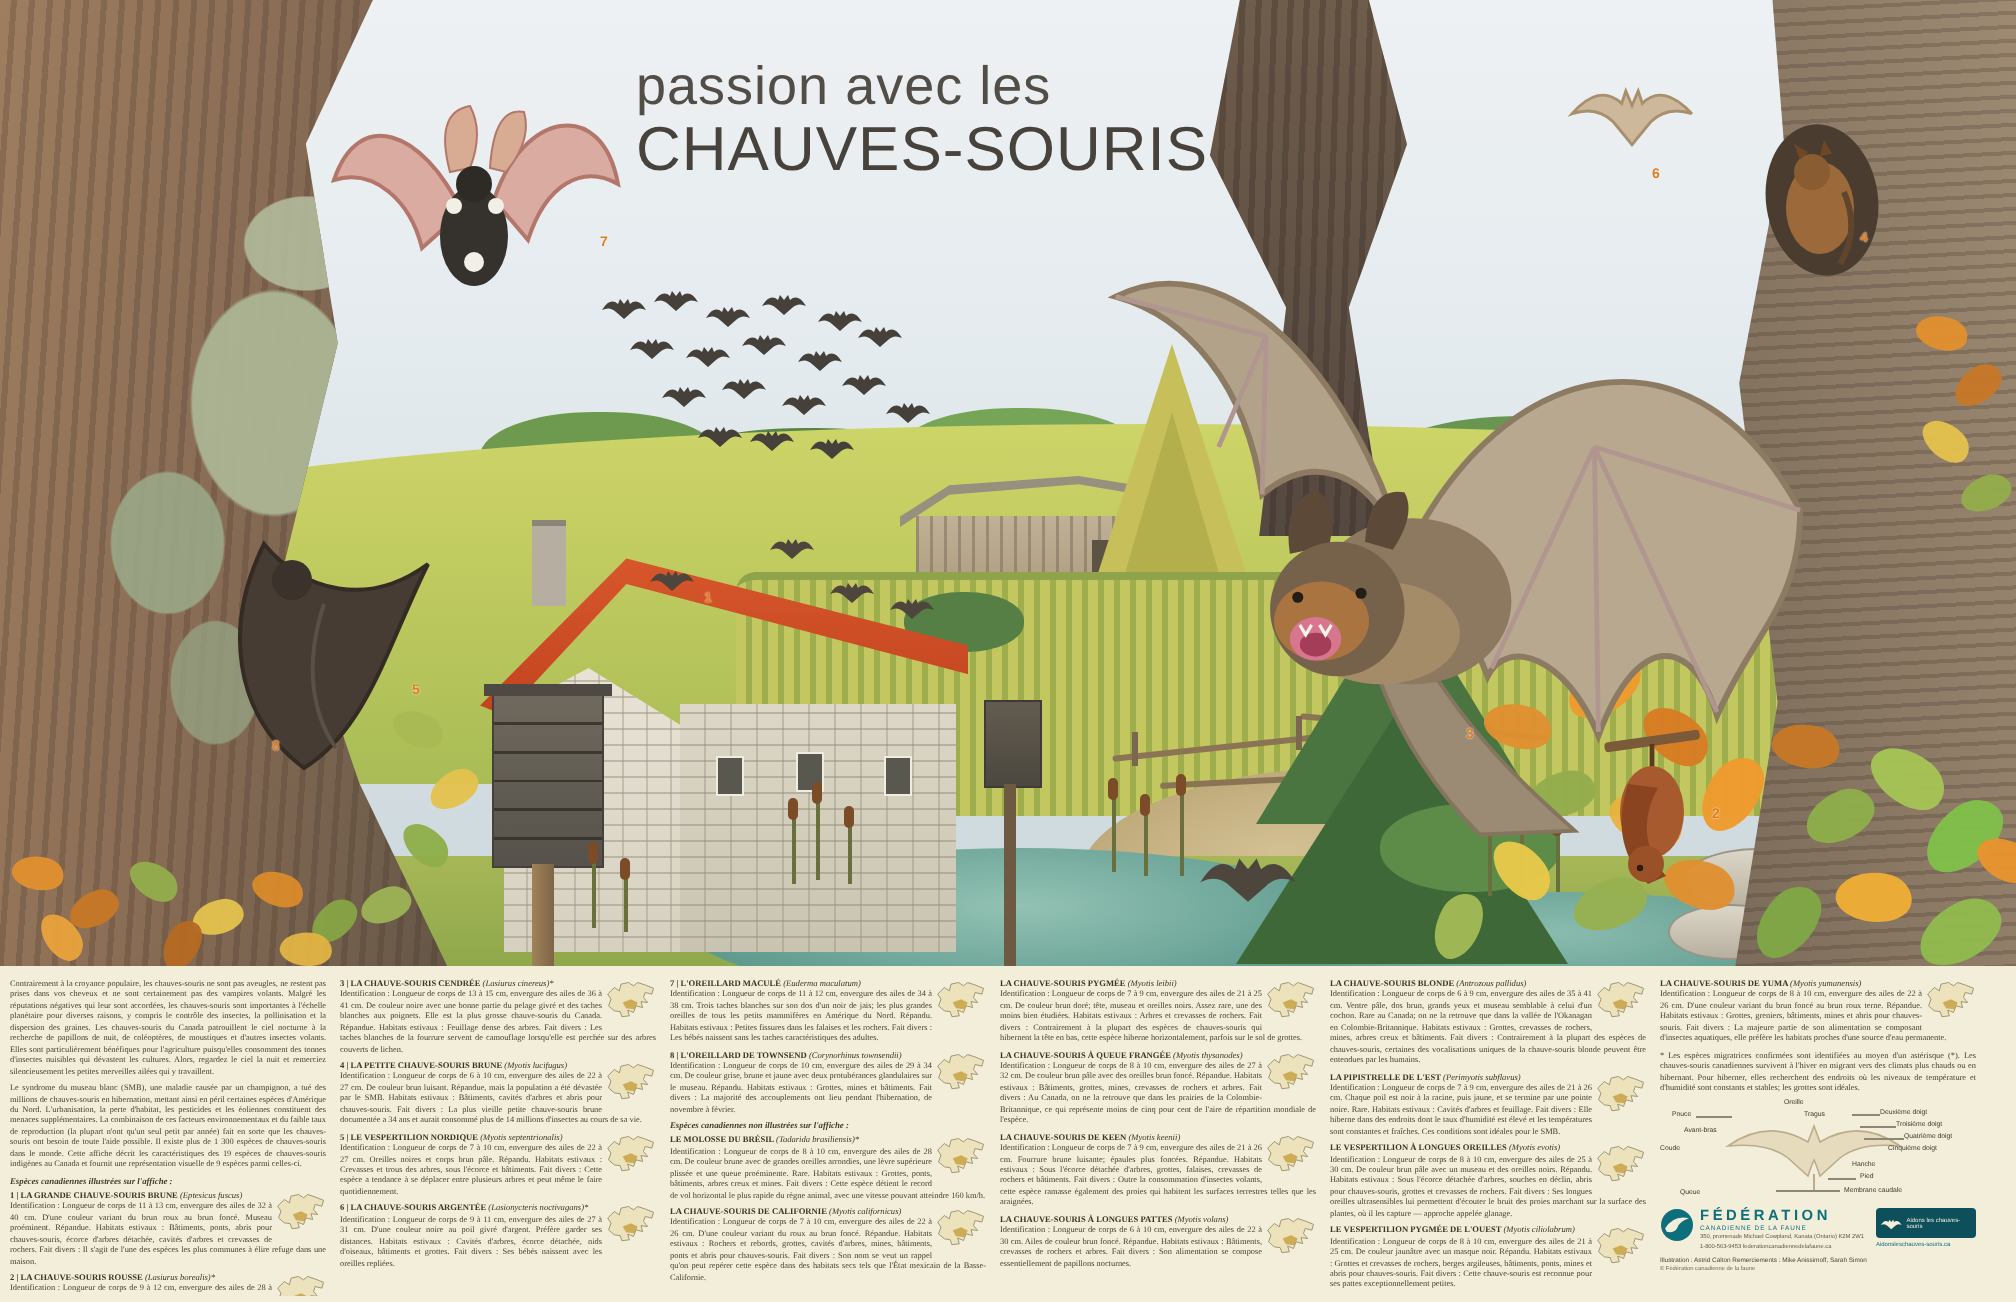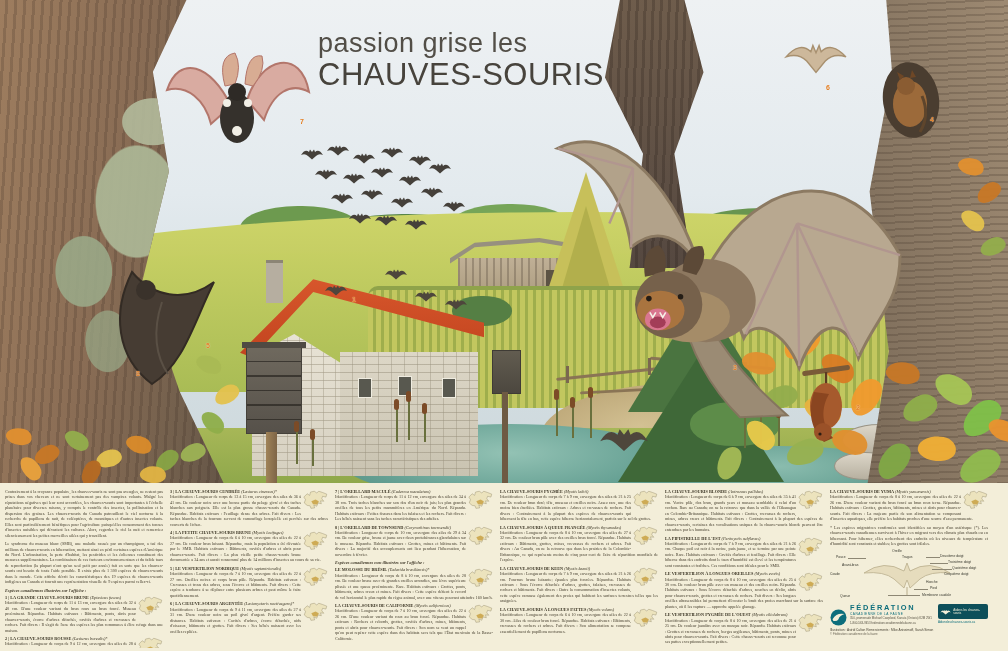--- a/index.html
+++ b/index.html
@@ -327,21 +327,21 @@
     <span class="mk" style="left:352px;top:296px">1</span>
     <span class="mk" style="left:856px;top:404px">2</span>
     <span class="mk" style="left:733px;top:364px">3</span>
     <span class="mk" style="left:930px;top:116px">4</span>
     <span class="mk" style="left:206px;top:342px">5</span>
     <span class="mk" style="left:826px;top:84px">6</span>
     <span class="mk" style="left:300px;top:118px">7</span>
     <span class="mk" style="left:136px;top:370px">8</span>
 
     <div class="ttl">
-      <div class="t1">passion grise les</div>
+      <div class="t1">passion avec les</div>
       <div class="t2">CHAUVES-SOURIS</div>
     </div>
   </div>
 
   <div class="panel">
 
     <div class="col">
       <p>Contrairement à la croyance populaire, les chauves-souris ne sont pas aveugles, ne restent pas prises dans vos cheveux et ne sont certainement pas des vampires volants. Malgré les réputations négatives qui leur sont accordées, les chauves-souris sont importantes à l'échelle planétaire pour diverses raisons, y compris le contrôle des insectes, la pollinisation et la dispersion des graines. Les chauves-souris du Canada patrouillent le ciel nocturne à la recherche de papillons de nuit, de coléoptères, de moustiques et d'autres insectes volants. Elles sont particulièrement bénéfiques pour l'agriculture puisqu'elles consomment des tonnes d'insectes nuisibles qui dévastent les cultures. Alors, regardez le ciel la nuit et remerciez silencieusement les petites merveilles ailées qui y travaillent.</p>
       <p>Le syndrome du museau blanc (SMB), une maladie causée par un champignon, a tué des millions de chauves-souris en hibernation, mettant ainsi en péril certaines espèces d'Amérique du Nord. L'urbanisation, la perte d'habitat, les pesticides et les éoliennes constituent des menaces supplémentaires. La combinaison de ces facteurs environnementaux et du faible taux de reproduction (la plupart n'ont qu'un seul petit par année) fait en sorte que les chauves-souris ont besoin de toute l'aide possible. Il existe plus de 1 300 espèces de chauves-souris dans le monde. Cette affiche décrit les caractéristiques des 19 espèces de chauves-souris indigènes au Canada et fournit une représentation visuelle de 9 espèces parmi celles-ci.</p>
       <div class="hdg">Espèces canadiennes illustrées sur l'affiche :</div>
@@ -516,21 +516,21 @@
         <span class="dlabel" style="left:92px;top:44px">Membrane caudale</span>
         <div class="dl" style="left:18px;top:9px;width:18px"></div>
         <div class="dl" style="left:96px;top:8px;width:14px"></div>
         <div class="dl" style="left:100px;top:14px;width:18px"></div>
         <div class="dl" style="left:102px;top:20px;width:20px"></div>
         <div class="dl" style="left:84px;top:40px;width:14px"></div>
         <div class="dl" style="left:58px;top:46px;width:32px"></div>
       </div>
 
       <div class="logos">
-        <div style="display:flex;gap:3px;align-items:flex-end">
+        <div style="display:flex;gap:3px;align-items:flex-start">
           <svg width="17" height="17" viewBox="0 0 20 20">
             <circle cx="10" cy="10" r="9.4" fill="#0d6e7c"></circle>
             <path d="M3,12 Q8,4 17,6 Q11,8 10,12 Q8,15 4,14 Z" fill="#f3eed9"></path>
           </svg>
           <div>
             <div class="fcfT1">FÉDÉRATION</div>
             <div class="fcfT2">CANADIENNE DE LA FAUNE</div>
             <div class="addr">350, promenade Michael Cowpland, Kanata (Ontario)  K2M 2W1</div>
             <div class="addr">1-800-563-9453   federationcanadiennedelafaune.ca</div>
           </div>

